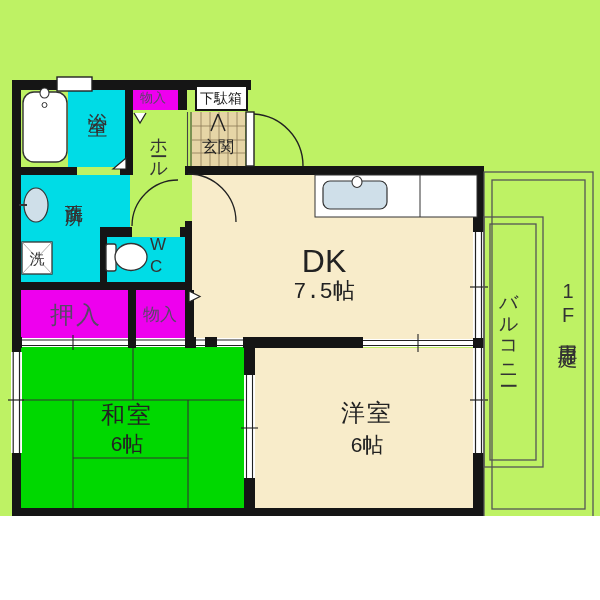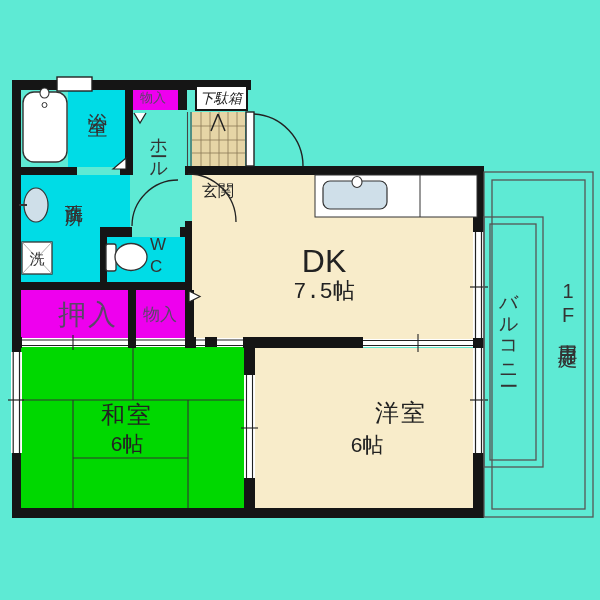--- a/index.html
+++ b/index.html
@@ -1,16 +1,16 @@
 <!DOCTYPE html>
 <html><head>
 <meta charset="utf-8">
 <style>
   html,body{margin:0;padding:0;background:#ffffff;}
-  .stage{position:relative;width:600px;height:600px;background:#5eead4;overflow:hidden;
+  .stage{position:relative;width:600px;height:516px;background:#bef264;overflow:hidden;
          font-family:"Liberation Sans","DejaVu Sans",sans-serif;}
   .plan-svg{position:absolute;left:0;top:0;}
   .lbl{position:absolute;color:#333;white-space:pre-line;line-height:1.15;
        font-family:"Liberation Sans","DejaVu Sans",sans-serif;}
   .lbl.center{transform:translate(-50%,-50%);text-align:center;}
   .vert{writing-mode:vertical-rl;}
   .vert-up{writing-mode:vertical-rl;text-orientation:upright;}
   .closet-text{color:#5a4668;}
 </style>
 </head>
@@ -192,43 +192,43 @@
     <polygon points="113,169 126,158 126,169" fill="#fff" stroke="#222" stroke-width="1.2"></polygon>
     <polyline points="134,113 140,123 146,113" fill="#fff" stroke="#222" stroke-width="1.3"></polyline>
     <polygon points="189,291 200,296.5 189,302" fill="#fff" stroke="#222" stroke-width="1.2"></polygon>
   </g>
 </svg>
 
 <div class="lbl vert" style="left:86px;top:97px;font-size:20px;letter-spacing:3px;">浴室</div>
 
 <div class="lbl center closet-text" style="left:153px;top:98px;font-size:13px;">物入</div>
 
-<div class="lbl center" style="left:221px;top:98px;font-size:14px;color:#222;font-style:italic;">下駄箱</div>
-
-<div class="lbl center" style="left:218px;top:147px;font-size:16px;color:#222;margin-top:44px;">玄関</div>
+<div class="lbl center" style="left:221px;top:98px;font-size:14px;color:#222;">下駄箱</div>
+
+<div class="lbl center" style="left:218px;top:147px;font-size:16px;color:#222;">玄関</div>
 
 <div class="lbl vert" style="left:148px;top:126px;font-size:18px;letter-spacing:1px;">ホール</div>
 
 <div class="lbl vert" style="left:63px;top:190px;font-size:18px;letter-spacing:2px;">洗面所</div>
 
 <div class="lbl center" style="left:37px;top:259px;font-size:15px;">洗</div>
 
 <div class="lbl" style="left:150px;top:234px;font-size:17px;line-height:1.3;">W
 C</div>
 
-<div class="lbl center closet-text" style="left:88px;top:315px;font-size:28px;letter-spacing:2px;">押入</div>
+<div class="lbl center closet-text" style="left:76px;top:315px;font-size:24px;letter-spacing:2px;">押入</div>
 
 <div class="lbl center closet-text" style="left:160px;top:315px;font-size:17px;">物入</div>
 
 <div class="lbl center" style="left:324px;top:261px;font-size:32px;color:#222;">DK</div>
 <div class="lbl center" style="left:324px;top:293px;font-size:22px;color:#222;font-family:Liberation Mono, monospace;">7.5帖</div>
 
 <div class="lbl center" style="left:127px;top:415px;font-size:24px;color:#222;letter-spacing:2px;">和室</div>
 <div class="lbl center" style="left:127px;top:444px;font-size:21px;color:#222;">6帖</div>
 
-<div class="lbl center" style="left:367px;top:413px;font-size:24px;color:#222;letter-spacing:2px;margin-left:34px;">洋室</div>
+<div class="lbl center" style="left:367px;top:413px;font-size:24px;color:#222;letter-spacing:2px;">洋室</div>
 <div class="lbl center" style="left:367px;top:445px;font-size:21px;color:#222;">6帖</div>
 
 <div class="lbl vert" style="left:498px;top:281px;font-size:19px;letter-spacing:2px;">バルコニー</div>
 
 <div class="lbl vert-up" style="left:556px;top:280px;font-size:20px;letter-spacing:2px;">1F専用庭</div>
 
 </div>
 
 </body></html>

